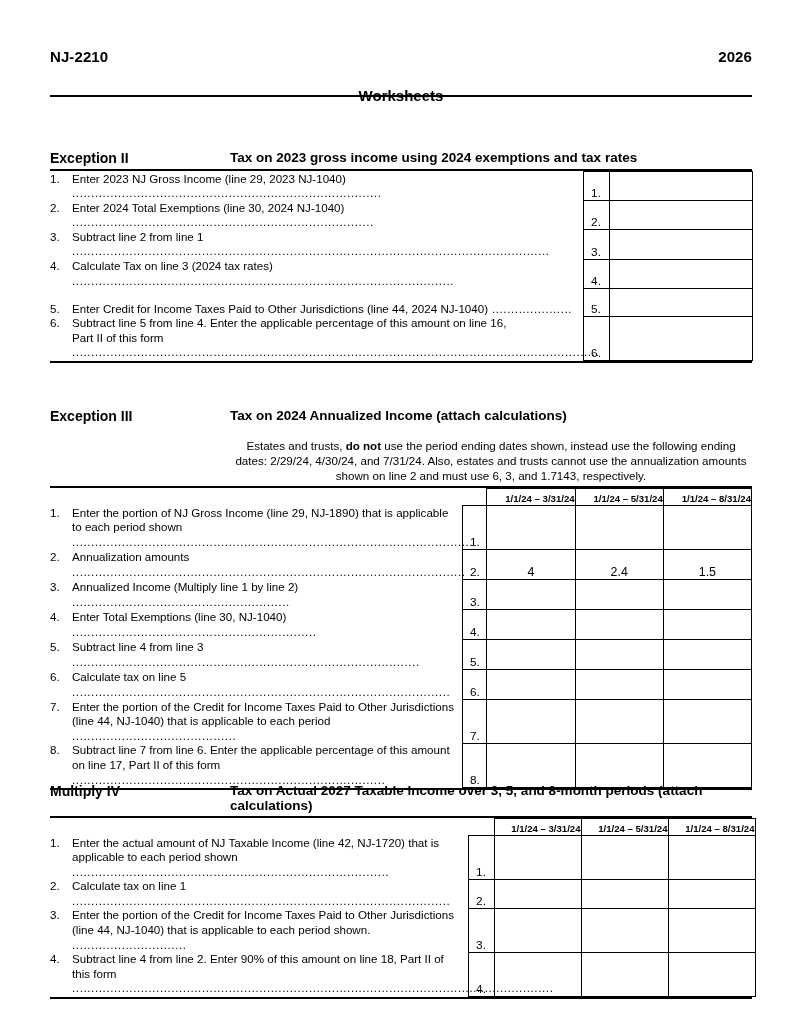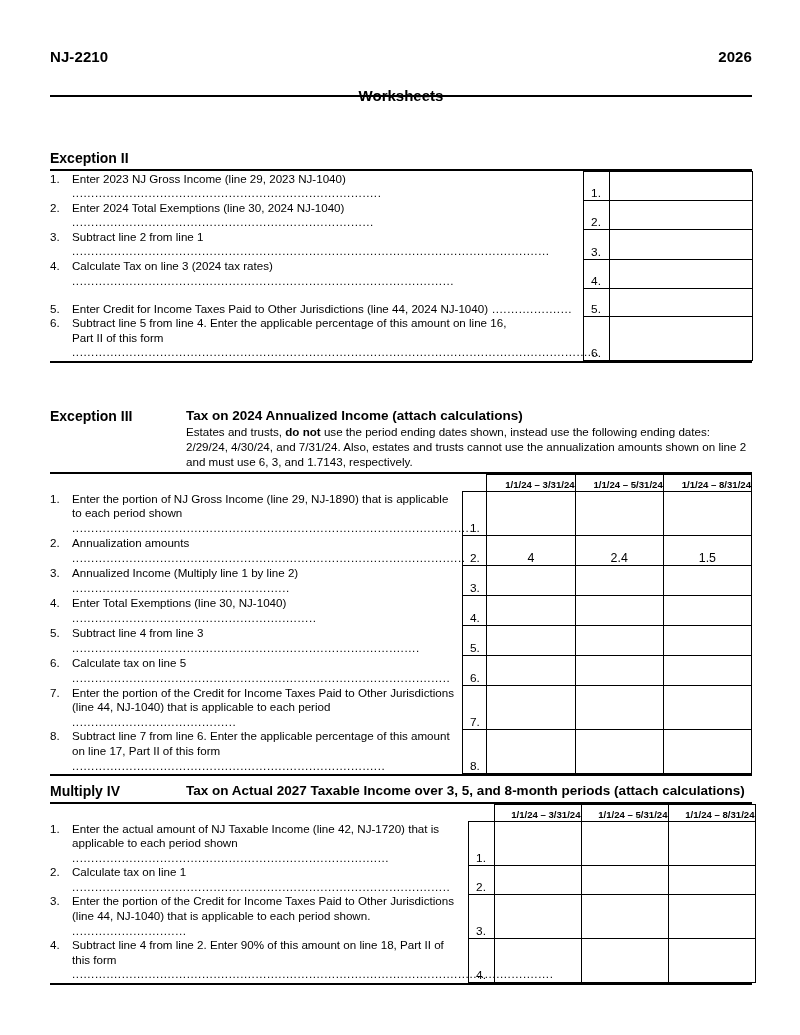--- a/index.html
+++ b/index.html
@@ -51,29 +51,31 @@
     background: #000;
   }
 
   
   .section { position: absolute; left: 50px; width: 702px; }
   .sec-head {
     display: flex;
     align-items: flex-start;
     font-size: 13.5px;
     font-weight: bold;
+    gap: 44px;
   }
   .sec-name { width: 136px; flex: none; font-size: 14px; }
   .sec-desc { flex: 1; }
   .sec-desc .sub {
     font-weight: normal;
     font-size: 11.6px;
     line-height: 15.1px;
     display: block;
-    margin-top: 1px;
+    margin-top: 15px;
+    text-align: center;
   }
   .sec-desc .sub b { font-weight: bold; }
   .sec-rule {
     height: 2px;
     background: #000;
     margin-top: 3px;
   }
 
   
   table.form-tbl {
@@ -144,20 +146,21 @@
   <div class="form-header">
     <span class="form-id">NJ-2210</span>
     <span class="form-year">2026</span>
   </div>
   <div class="worksheets-title">Worksheets</div>
   <div class="header-rule"></div>
 
   <div class="section" id="sec2" style="top:150px;">
     <div class="sec-head">
       <span class="sec-name">Exception II</span>
+      <span class="sec-desc">Tax on 2023 gross income using 2024 exemptions and tax rates</span>
     </div>
     <div class="sec-rule"></div>
     <table class="form-tbl" id="tbl2">
         <tbody>
           <tr>
             <td class="lbl" style="width: 533px;">
               <div class="lbl-wrap">
                 <span class="lbl-num">1.</span>
                 <span class="lbl-txt">Enter 2023 NJ Gross Income (line 29, 2023 NJ-1040)<span class="leader"> .................................................................................</span></span>
               </div>

